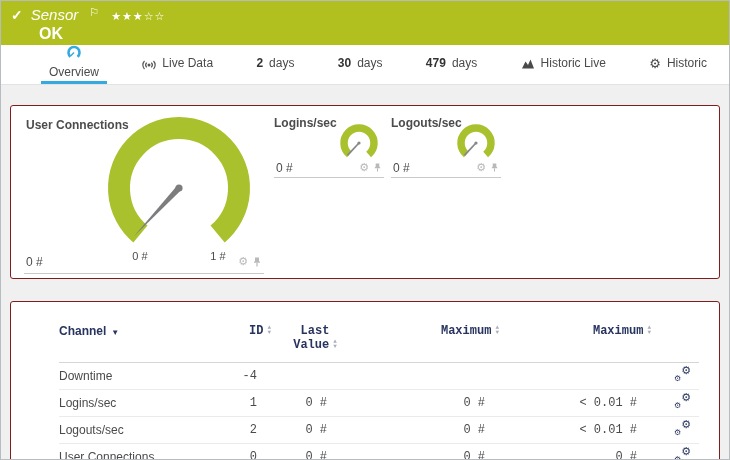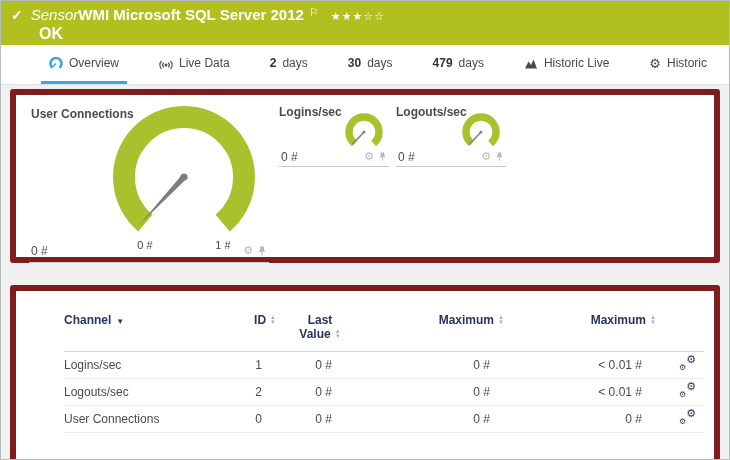--- a/index.html
+++ b/index.html
@@ -3,37 +3,37 @@
 <meta charset="utf-8">
 <style>
   * { margin:0; padding:0; box-sizing:border-box; }
   body { font-family:"Liberation Sans", sans-serif; background:#fff; }
   .screen { width:730px; height:460px; border:1px solid #b7bcbf; background:#f0f0f0; overflow:hidden; position:relative; }
 
   
   .hdr { height:44px; background:#b1c01e; color:#fff; padding:5px 10px 0 10px; }
   .hdr-row1 { display:flex; align-items:baseline; }
   .hdr-check { font-size:14px; font-weight:bold; margin-right:8px; }
-  .hdr-kind { font-style:italic; font-size:15px; }
+  .hdr-kind { font-style:italic; font-size:15px; margin-right:6px; }
   .hdr-title { font-size:15px; font-weight:bold; }
   .hdr-flag { font-size:11px; margin-left:5px; position:relative; top:-4px; cursor:pointer; }
   .hdr-stars { font-size:11px; letter-spacing:1px; margin-left:12px; cursor:pointer; }
   .hdr-status { font-size:16px; font-weight:bold; margin:2px 0 0 28px; }
 
   
   .tabbar { height:40px; background:#fff; border-bottom:1px solid #e3e3e3; display:flex; justify-content:space-between; align-items:stretch; padding:0 14px 0 40px; }
   .tab { display:flex; align-items:center; gap:6px; padding:0 8px; font-size:12px; color:#4a4a4a; border-bottom:3px solid transparent; cursor:pointer; white-space:nowrap; }
-  .tab.active { border-bottom-color:#36a9e0; }
+  .tab.active { border-bottom-color:#36a9e0;flex-direction:column; }
   .tab .num { font-weight:bold; color:#333; }
   .tab svg { display:block; }
   .glyph-icon { font-size:13px; color:#4a4a4a; line-height:1; }
 
   
   .content { padding:4px 9px; }
-  .panel { background:#fff; border:6px solid #7f1d1d; border-radius:3px; }
+  .panel { background:#fff; border:1px solid #7f1d1d; border-radius:3px;margin-top:16px; }
   .panel-gauges { height:174px; position:relative; margin-bottom:22px; }
   .tile { position:absolute; }
   .tile-title { font-size:12px; font-weight:bold; color:#4c4c4c; }
   .tile-footer { position:absolute; left:0; right:0; bottom:0; height:20px; border-bottom:1px solid #c9c9c9; display:flex; justify-content:space-between; align-items:center; padding:0 2px 4px 2px; }
   .tile-value { font-size:12px; color:#4c4c4c; }
   .tile-icons { display:flex; align-items:center; gap:4px; }
   .mini-gear { font-size:11px; color:#b9b9b9; line-height:1; cursor:pointer; }
   .pin svg { display:block; }
 
   .tile-big { left:13px; top:8px; width:240px; height:160px; }
@@ -47,21 +47,21 @@
   .tile-small-1 { left:263px; }
   .tile-small-2 { left:380px; }
   .tile-small .tile-title { position:absolute; top:2px; left:0; }
   .tile-small svg.gauge-s { position:absolute; right:2px; top:8px; }
   .tile-small .tile-footer { height:18px; padding-bottom:2px; }
 
   
   .panel-table { height:204px; padding:14px 20px 0 48px; }
   table { width:100%; border-collapse:collapse; table-layout:fixed; font-size:12px; color:#4a4a4a; }
   th { font-weight:bold; color:#27345f; vertical-align:top; padding:8px 0 10px 0; cursor:pointer; }
-  th.right, td.right { text-align:right; }
+  th.right, td.right { text-align:right;font-family:Liberation Mono, monospace; }
   th.left, td.left { text-align:left; }
   thead tr { border-bottom:1px solid #d6d6d6; }
   tbody tr { border-bottom:1px solid #ebebeb; }
   td { height:27px; padding:0; }
   td.right { padding-right:14px; }
   .sortud { display:inline-flex; flex-direction:column; margin-left:4px; vertical-align:middle; position:relative; top:-1px; }
   .sortud span { font-size:6px; line-height:5px; color:#a8b0ba; }
   .sortdown { color:#27345f; font-size:8px; margin-left:5px; }
   .col-last { display:inline-block; max-width:52px; text-align:center; }
   td.gearcell { text-align:right; padding-right:8px; }
@@ -71,21 +71,20 @@
 </style>
 </head>
 <body>
 
 <div class="screen">
 
   <div class="hdr">
     <div class="hdr-row1">
       <span class="hdr-check">✓</span>
       <span class="hdr-kind">Sensor</span>
-      <span class="hdr-title">WMI Microsoft SQL Server 2012</span>
       <span class="hdr-flag">⚐</span>
       <span class="hdr-stars">★★★☆☆</span>
     </div>
     <div class="hdr-status">OK</div>
   </div>
 
   <div class="tabbar">
     <div class="tab active">
       <span>
         <svg width="14" height="14" viewBox="0 0 14 14">
@@ -241,20 +240,28 @@
               <span>Maximum</span><span class="sortud">
                   <span>▲</span>
                   <span>▼</span>
                 </span>
             </th>
             <th></th>
           </tr>
         </thead>
         <tbody>
           <tr>
+            <td class="left">Downtime</td>
+            <td class="right">-4</td>
+            <td class="right"></td>
+            <td class="right"></td>
+            <td class="right"></td>
+            <td class="gearcell"><span class="gearpair"><span class="g-small">⚙</span><span class="g-big">⚙</span></span></td>
+          </tr>
+          <tr>
             <td class="left">Logins/sec</td>
             <td class="right">1</td>
             <td class="right">0 #</td>
             <td class="right">0 #</td>
             <td class="right">&lt; 0.01 #</td>
             <td class="gearcell"><span class="gearpair"><span class="g-small">⚙</span><span class="g-big">⚙</span></span></td>
           </tr>
           <tr>
             <td class="left">Logouts/sec</td>
             <td class="right">2</td>

